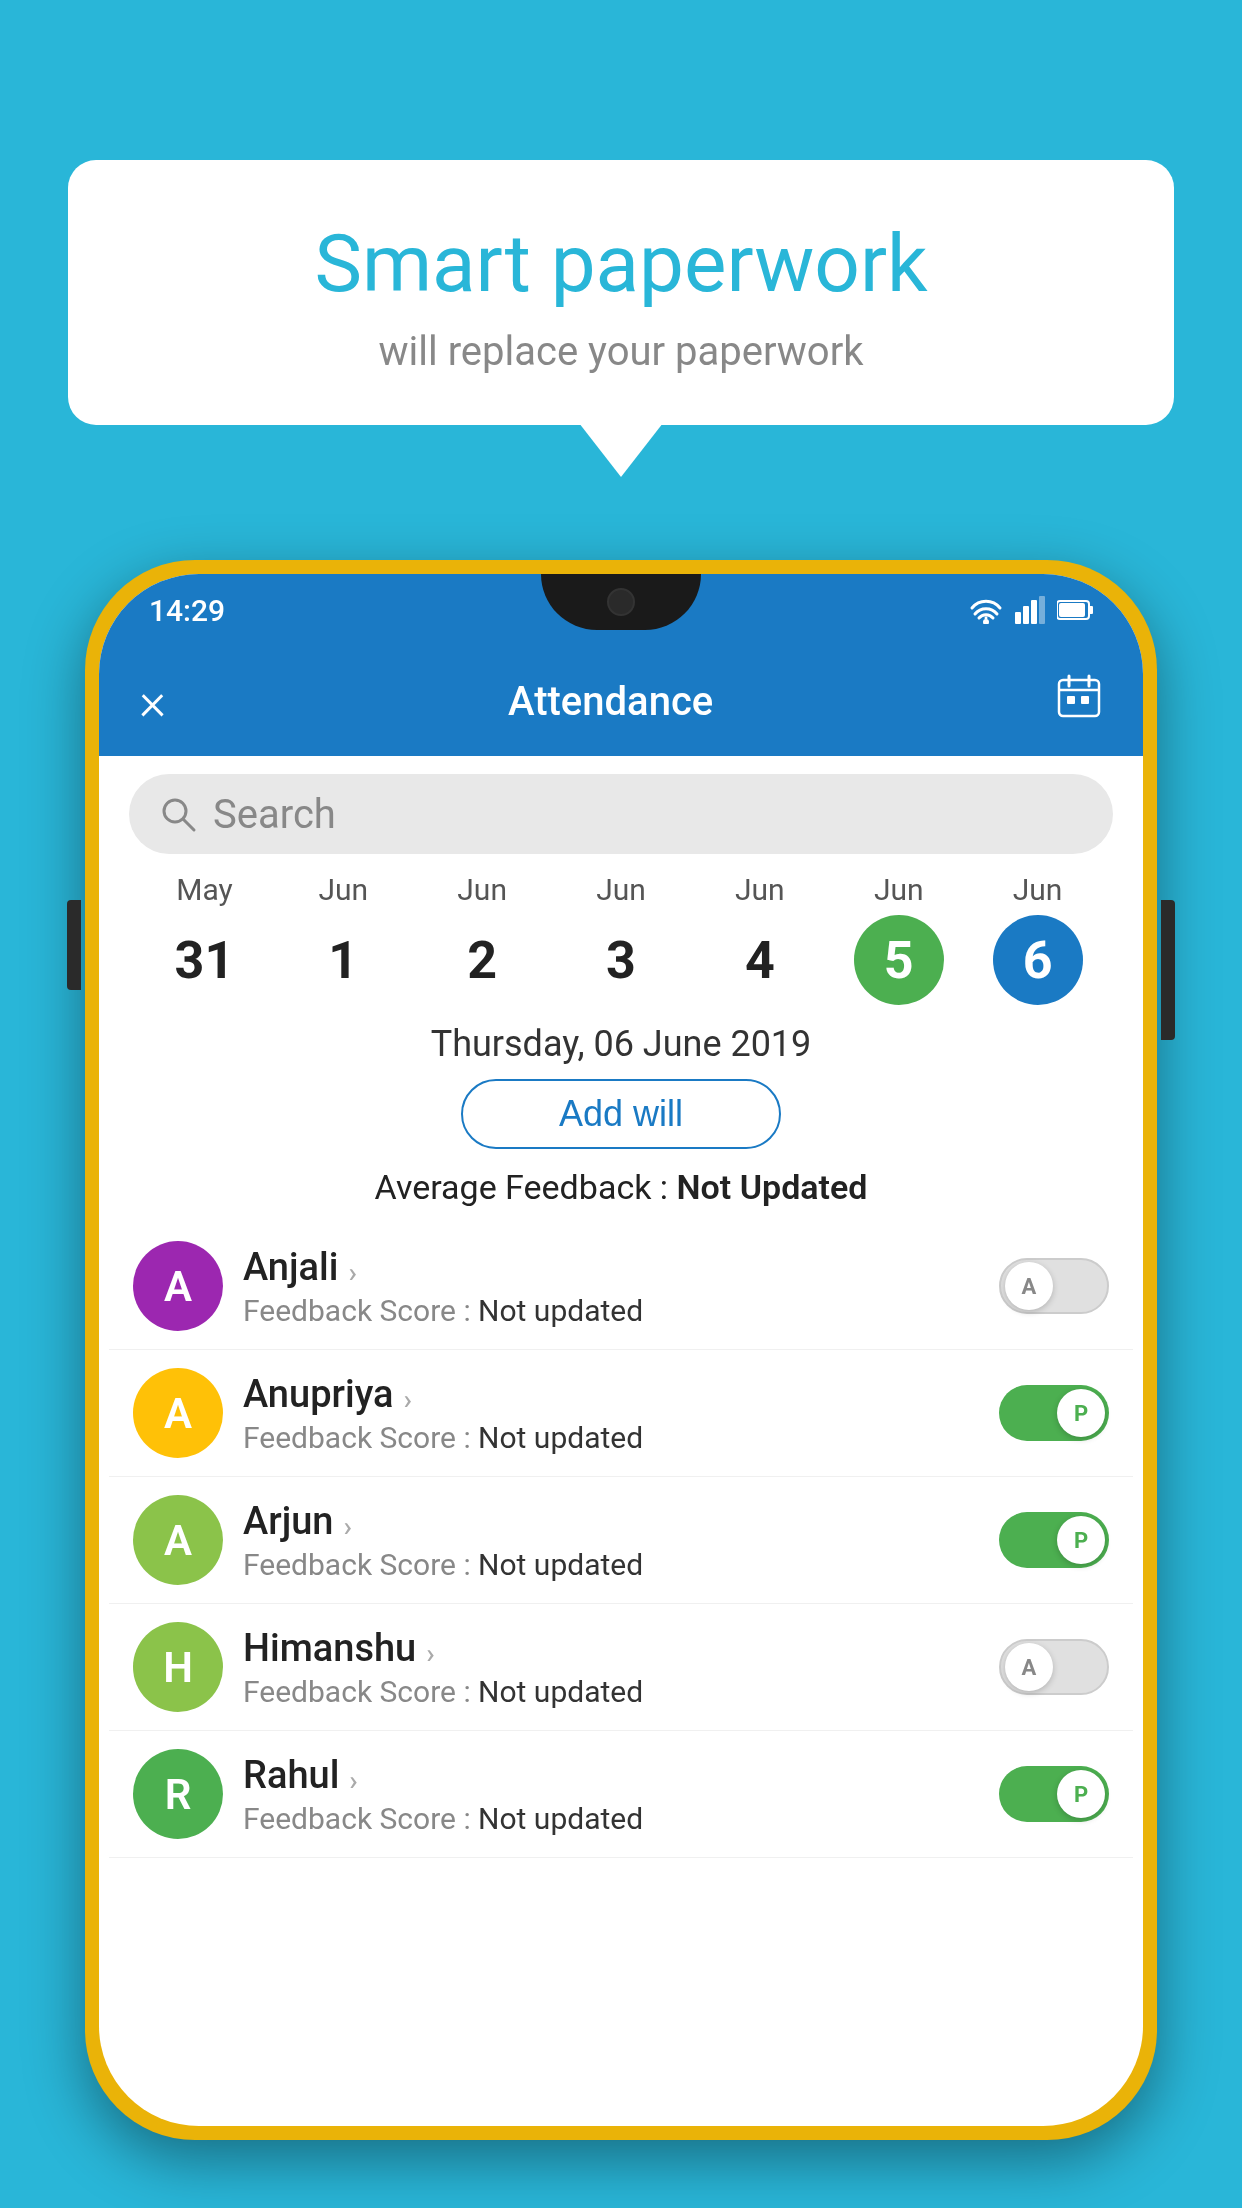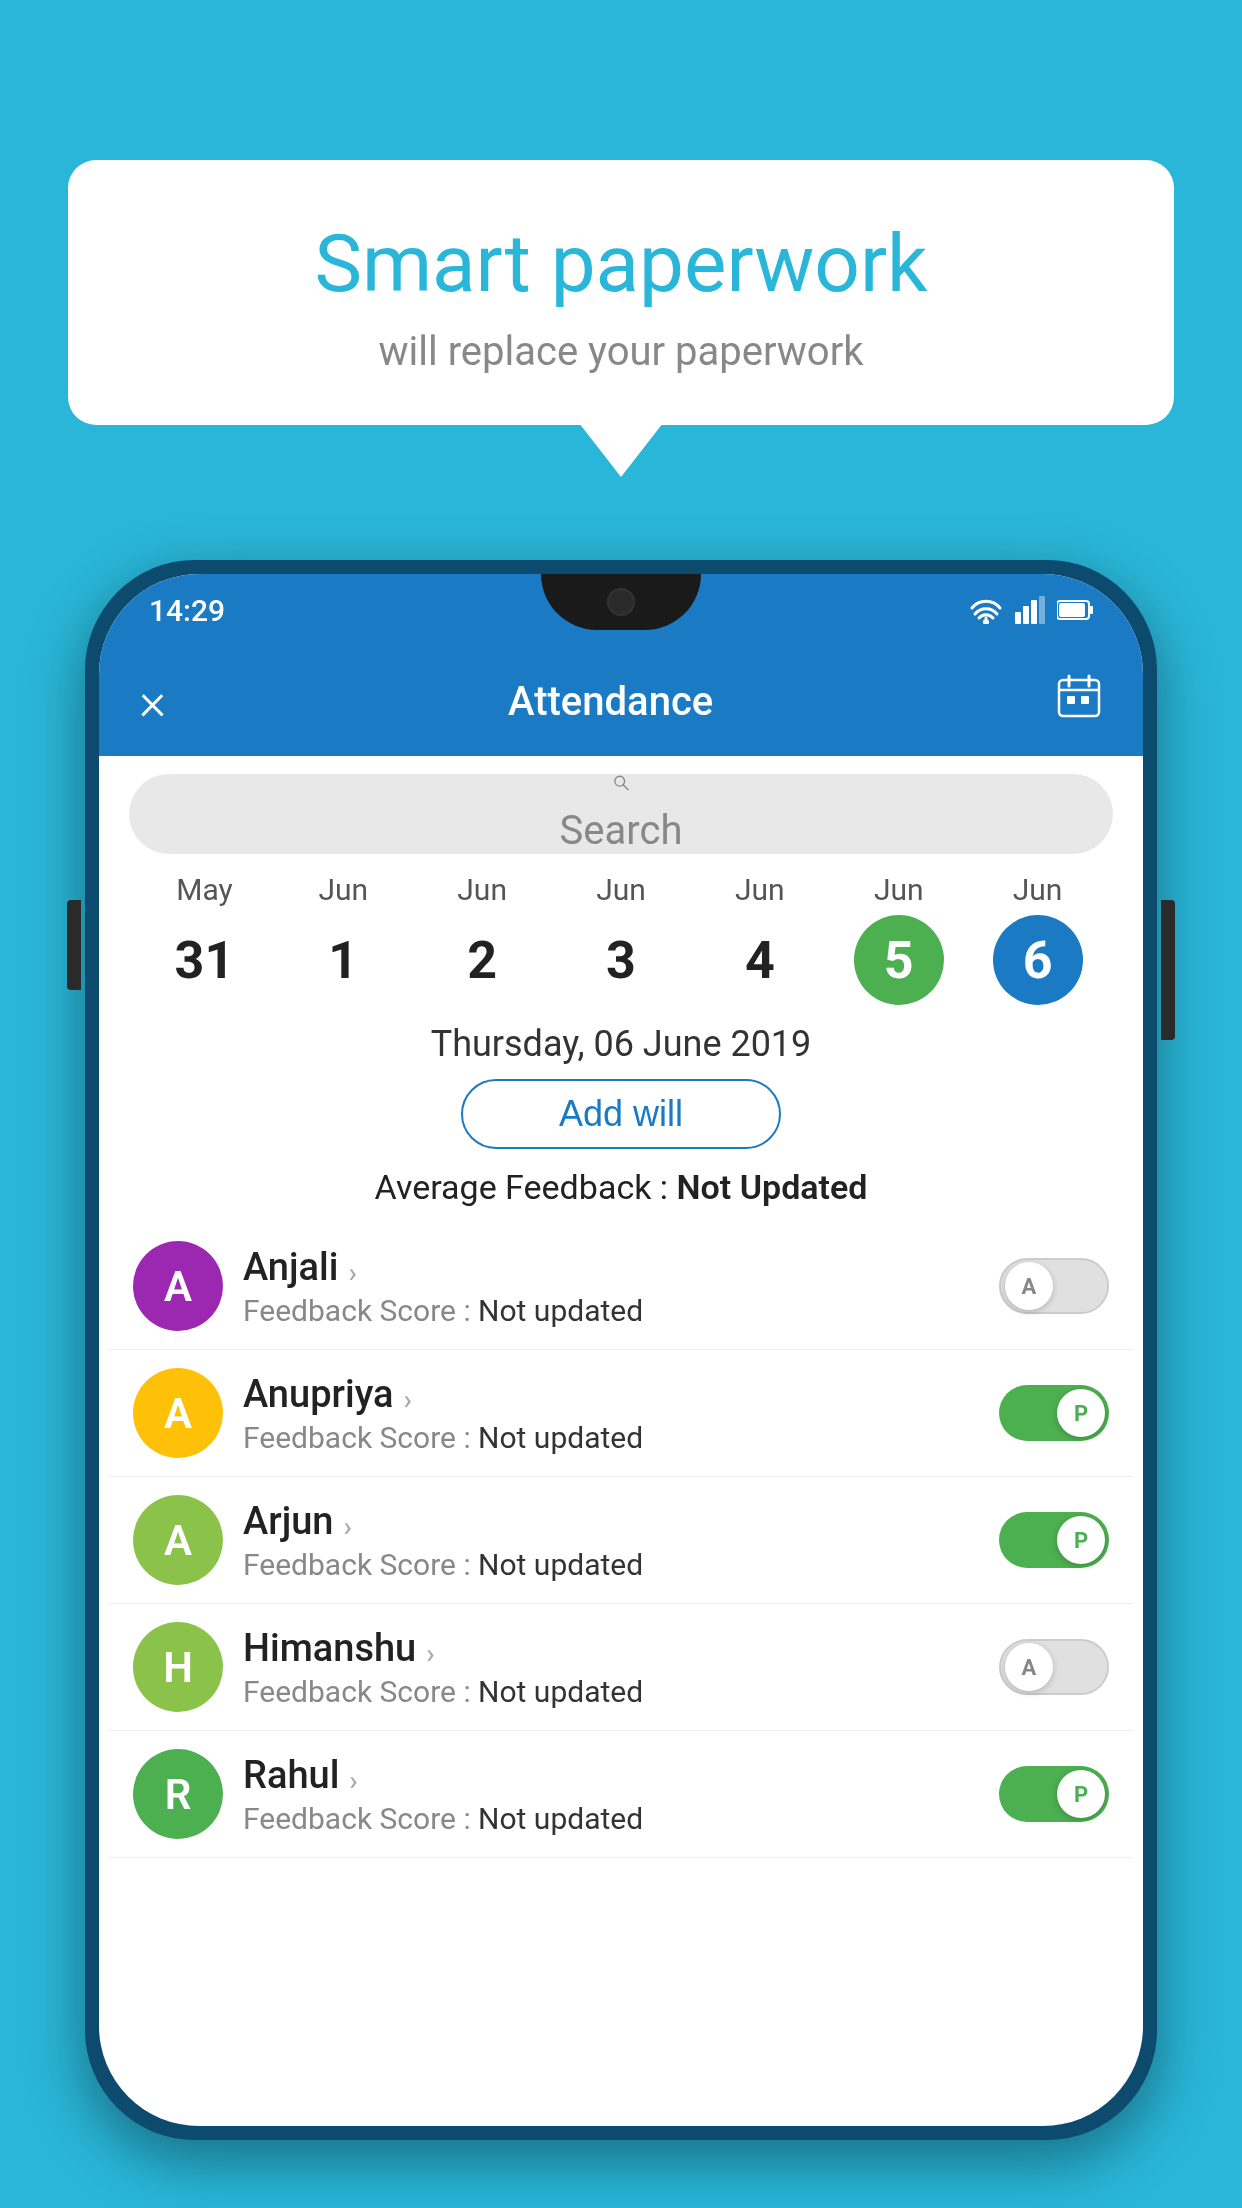--- a/index.html
+++ b/index.html
@@ -57,21 +57,21 @@
       position: absolute;
       top: 560px;
       left: 85px;
       right: 85px;
       bottom: 0;
     }
 
     .phone-outer {
       width: 100%;
       height: 1580px;
-      background: #0c4a6e;
+      background: #eab308;
       border-radius: 110px;
       padding: 14px;
       position: relative;
       box-shadow: 0 20px 60px rgba(0,0,0,0.4);
     }
 
     
     .phone-outer::before {
       content: '';
       position: absolute;
@@ -181,21 +181,20 @@
     
     .search-container {
       background: #e8e8e8;
       margin: 18px 30px;
       border-radius: 40px;
       height: 80px;
       display: flex;
       align-items: center;
       padding: 0 30px;
       gap: 16px;
-      flex-direction: column;
     }
 
     .search-input-text {
       font-size: 40px;
       color: #888;
     }
 
     
     .calendar-row {
       display: flex;

